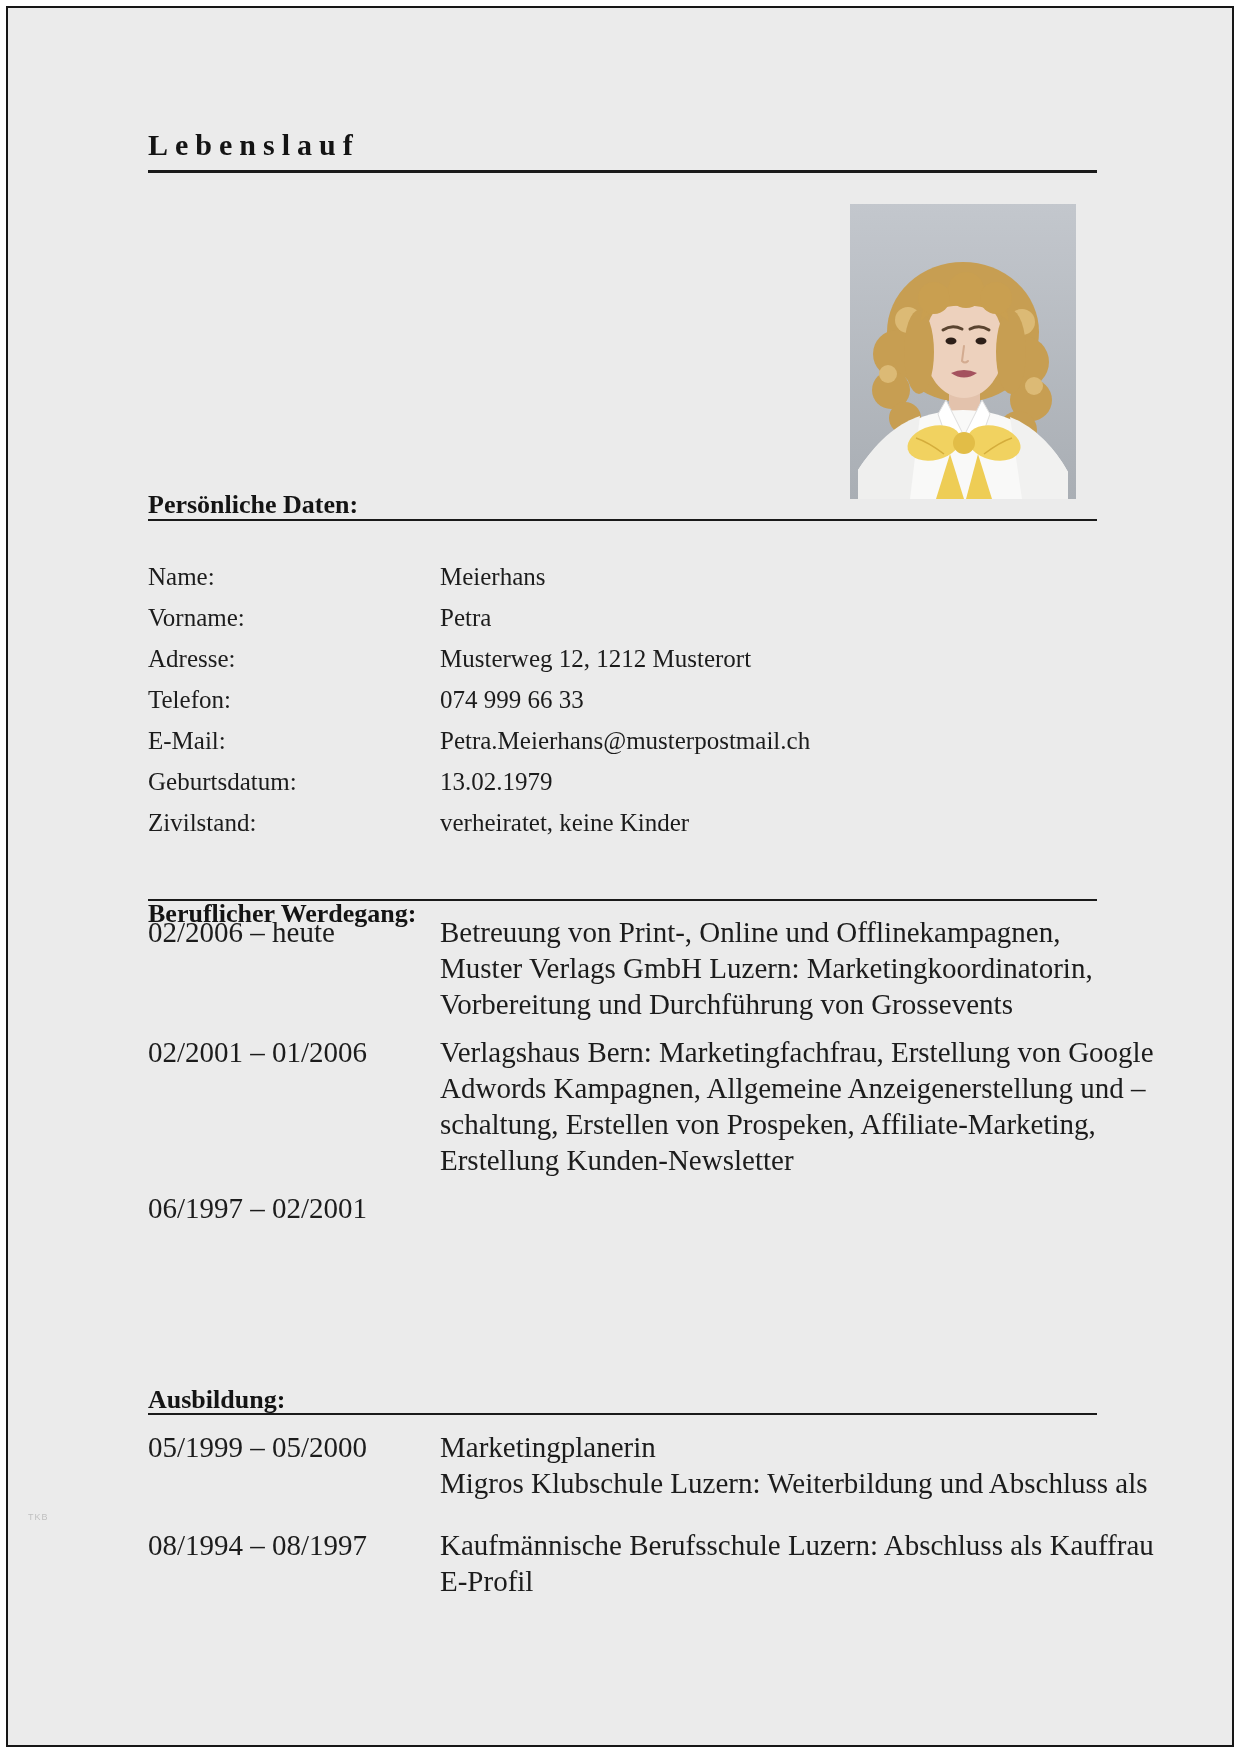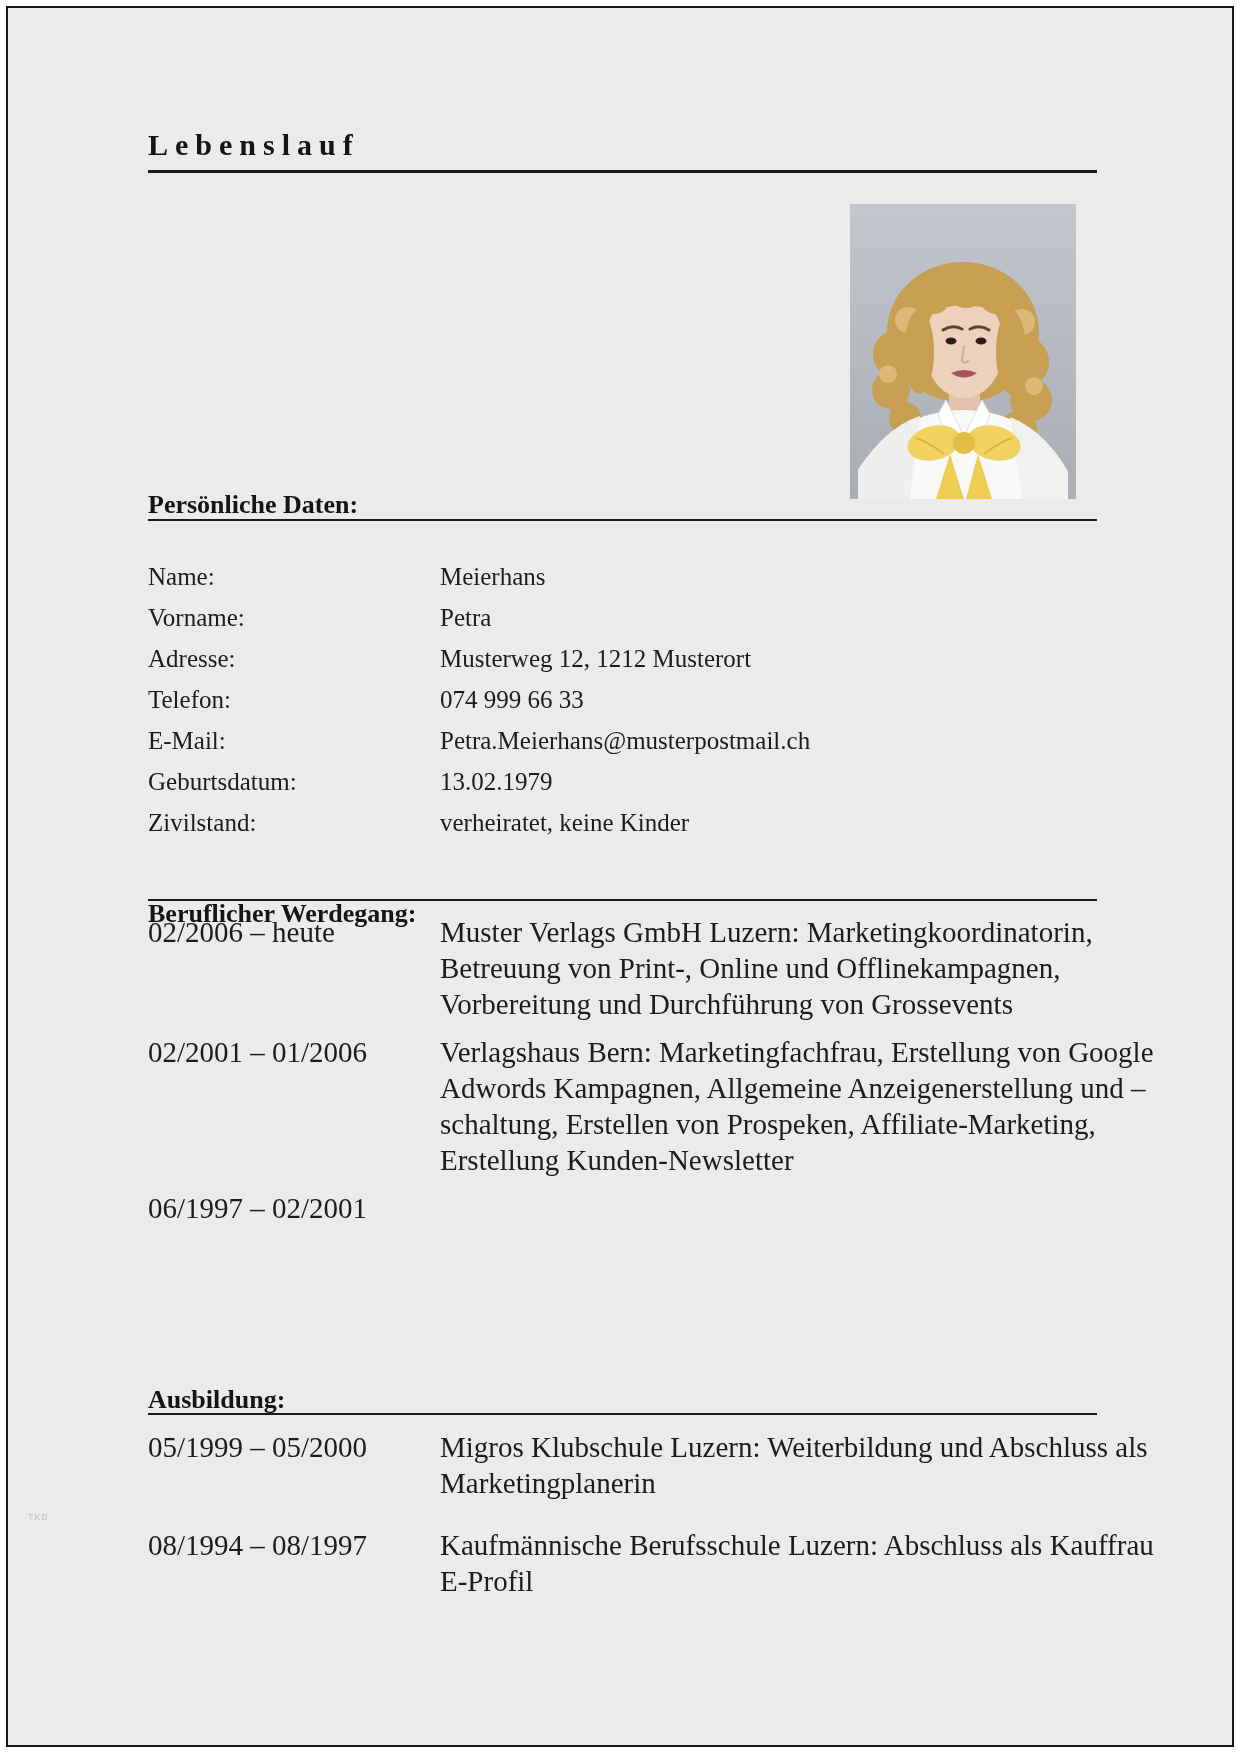--- a/index.html
+++ b/index.html
@@ -175,22 +175,22 @@
     </div>
   </div>
 
   <h2 class="heading heading-career">Beruflicher Werdegang:</h2>
   <div class="rule rule-career"></div>
 
   <div class="entries entries-career">
     <div class="entry">
       <span class="period">02/2006 – heute</span>
       <div class="desc">
+        <div class="dline">Betreuung von Print-, Online und Offlinekampagnen,</div>
         <div class="dline">Muster Verlags GmbH Luzern: Marketingkoordinatorin,</div>
-        <div class="dline">Betreuung von Print-, Online und Offlinekampagnen,</div>
         <div class="dline">Vorbereitung und Durchführung von Grossevents</div>
       </div>
     </div>
     <div class="entry">
       <span class="period">02/2001 – 01/2006</span>
       <div class="desc">
         <div class="dline">Verlagshaus Bern: Marketingfachfrau, Erstellung von Google</div>
         <div class="dline">Adwords Kampagnen, Allgemeine Anzeigenerstellung und –</div>
         <div class="dline">schaltung, Erstellen von Prospeken, Affiliate-Marketing,</div>
         <div class="dline">Erstellung Kunden-Newsletter</div>
@@ -201,22 +201,22 @@
     </div>
   </div>
 
   <h2 class="heading heading-education">Ausbildung:</h2>
   <div class="rule rule-education"></div>
 
   <div class="entries entries-education">
     <div class="entry">
       <span class="period">05/1999 – 05/2000</span>
       <div class="desc">
+        <div class="dline">Marketingplanerin</div>
         <div class="dline">Migros Klubschule Luzern: Weiterbildung und Abschluss als</div>
-        <div class="dline">Marketingplanerin</div>
       </div>
     </div>
     <div class="entry">
       <span class="period">08/1994 – 08/1997</span>
       <div class="desc">
         <div class="dline">Kaufmännische Berufsschule Luzern: Abschluss als Kauffrau</div>
         <div class="dline">E-Profil</div>
       </div>
     </div>
   </div>

